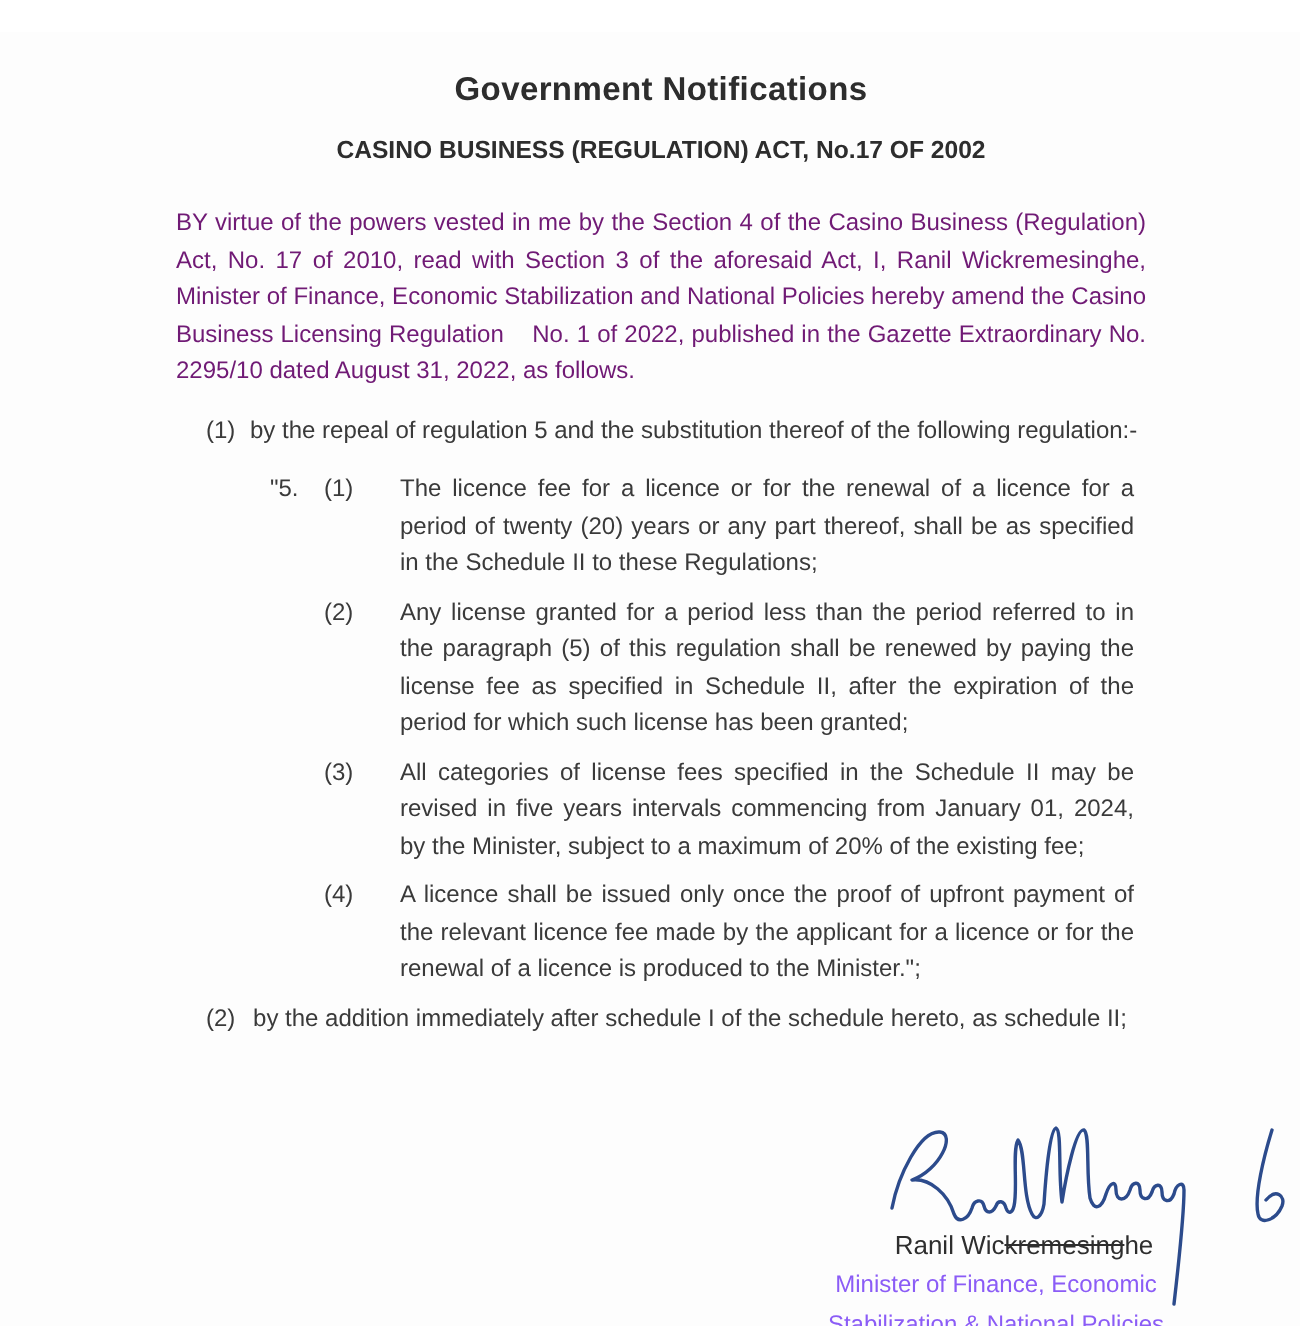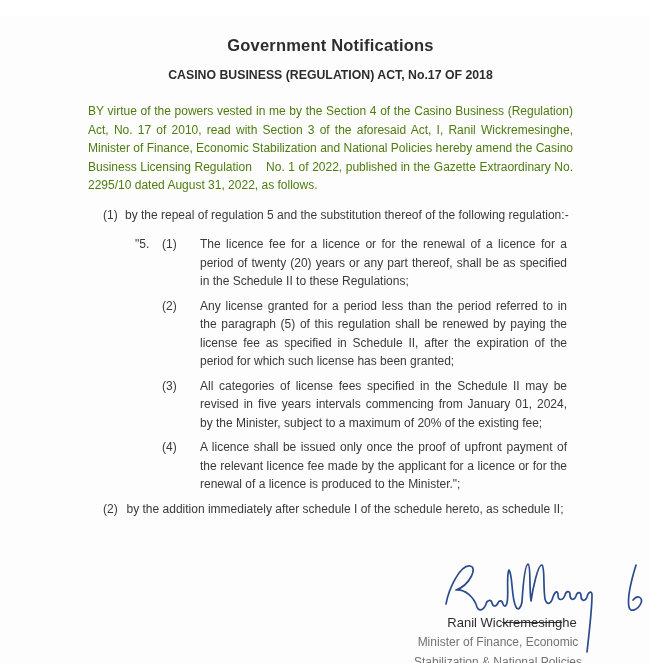--- a/index.html
+++ b/index.html
@@ -24,21 +24,21 @@
   .subtitle {
     margin:0 0 20px 0;
     text-align:center;
     font-size:12.3px; font-weight:700;
     color:#2d2d2d;
   }
   .intro {
     margin:0 0 11px 0;
     font-size:12px; line-height:18.5px;
     text-align:justify;
-    color:#4d7c0f;
+    color:#701a75;
   }
   .row { display:flex; font-size:12px; line-height:18.5px; }
   .outer { margin-bottom:11px; }
   .outer .marker { flex:none; width:22px; margin-left:15px; }
   .outer .txt { flex:1; text-align:justify; }
   .outer .txt.narrow { text-align:center; max-width:440px; }
   .clause { margin-left:47px; padding-right:6px; margin-bottom:6px; }
   .clause .qlabel { flex:none; width:27px; }
   .clause .cmarker { flex:none; width:38px; }
   .clause .txt { flex:1; text-align:justify; }
@@ -56,33 +56,33 @@
   }
   .sig-name {
     margin-top:55px;
     position:relative; left:14px;
     font-size:13px; color:#2e2e2e;
     line-height:19px;
     white-space:nowrap;
   }
   .sig-name .struck { text-decoration:line-through; }
   .sig-title {
-    font-size:12px; color:#737373;
+    font-size:12px; color:#8b5cf6;
     line-height:20px;
     white-space:nowrap;
   }
 </style>
 </head>
 <body>
 
 <div class="page">
   <div class="doc">
 
     <h1 class="title">Government Notifications</h1>
-    <h2 class="subtitle">CASINO BUSINESS (REGULATION) ACT, No.17 OF 2018</h2>
+    <h2 class="subtitle">CASINO BUSINESS (REGULATION) ACT, No.17 OF 2002</h2>
 
     <p class="intro">BY virtue of the powers vested in me by the Section 4 of the Casino Business (Regulation) Act, No. 17 of 2010, read with Section 3 of the aforesaid Act, I, Ranil Wickremesinghe, Minister of Finance, Economic Stabilization and National Policies hereby amend the Casino Business Licensing Regulation &nbsp;&nbsp; No. 1 of 2022, published in the Gazette Extraordinary No. 2295/10 dated August 31, 2022, as follows.</p>
 
     <div class="row outer">
       <span class="marker">(1)</span>
       <span class="txt">by the repeal of regulation 5 and the substitution thereof of the following regulation:-</span>
     </div>
 
     <div>
       <div class="row clause">

